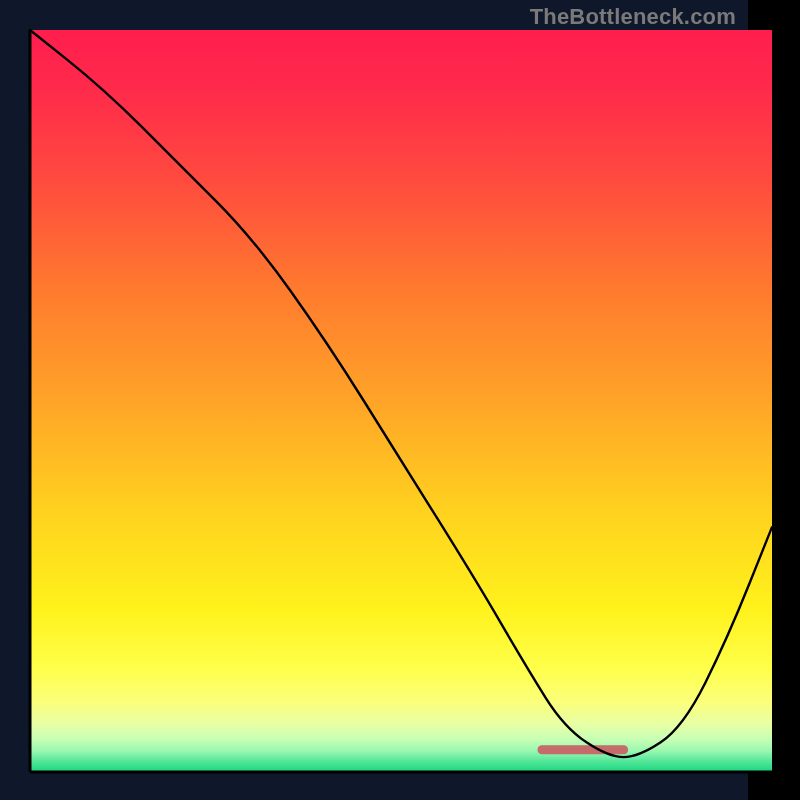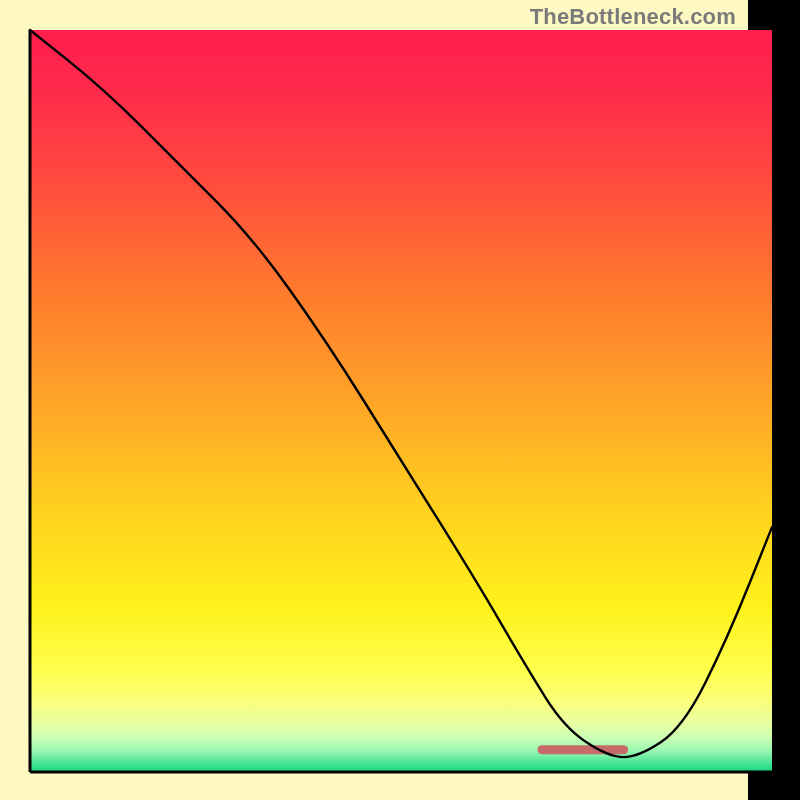--- a/index.html
+++ b/index.html
@@ -7,21 +7,21 @@
     padding: 0;
     width: 800px;
     height: 800px;
     background: #000;
     overflow: hidden;
   }
   .wrap {
     position: relative;
     width: 748px;
     height: 800px;
-    background: #fef9c3;
+    background: #0f172a;
   }
   .watermark {
     position: absolute;
     top: 4px;
     right: 12px;
     font-family: Arial, Helvetica, sans-serif;
     font-size: 22px;
     font-weight: bold;
     color: #7a7a7a;
     letter-spacing: 0.2px;

